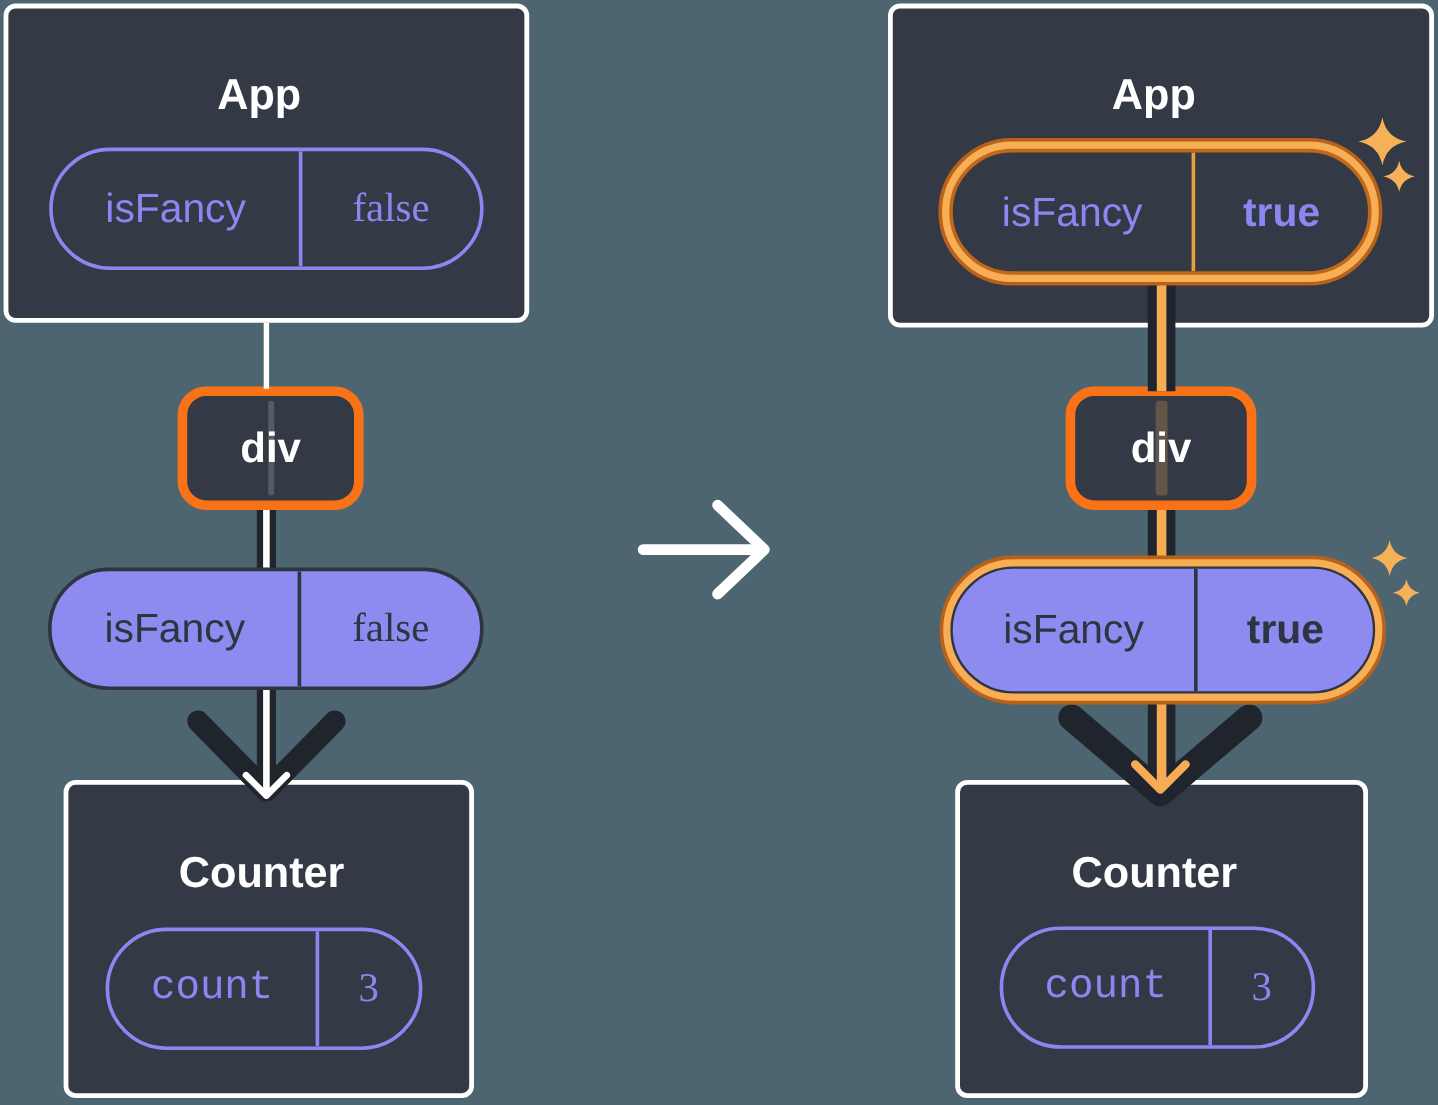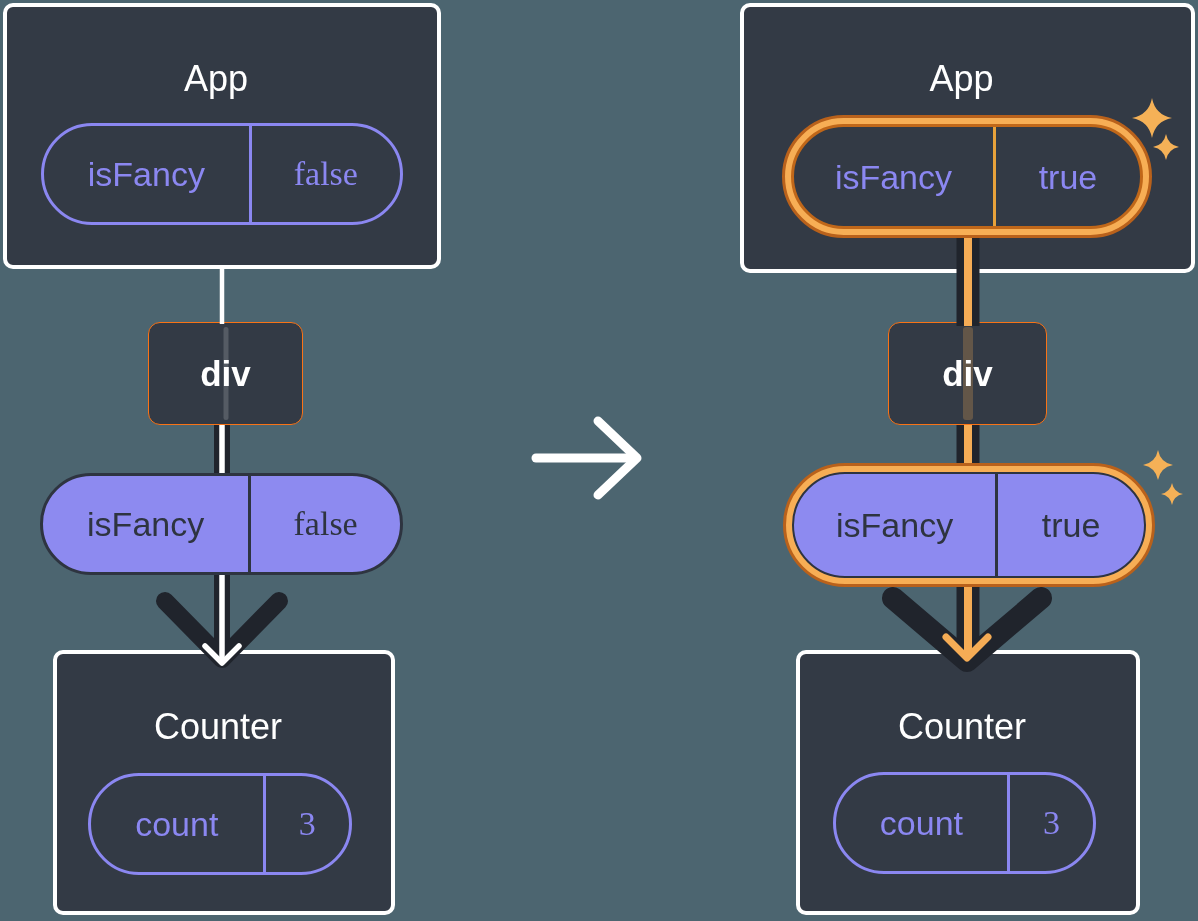--- a/index.html
+++ b/index.html
@@ -20,44 +20,44 @@
   #canvas{
     position:relative;width:1198px;height:921px;background:var(--bg);
     overflow:hidden;font-family:"Liberation Sans","DejaVu Sans",sans-serif;
   }
   .card{
     position:absolute;background:var(--card);
     border:4px solid #fff;border-radius:10px;box-sizing:border-box;z-index:1;
   }
   .card-title{
     position:absolute;left:0;right:12px;text-align:center;color:#fff;
-    font-size:36px;font-weight:400;line-height:36px;
+    font-size:36px;font-weight:700;line-height:36px;
   }
   .node-box{
-    position:absolute;background:var(--card);border:1px solid #f97316;border-radius:12px;
+    position:absolute;background:var(--card);border:8px solid #f97316;border-radius:24px;
     box-sizing:border-box;display:flex;align-items:center;justify-content:center;z-index:1;
   }
   .node-label{color:#fff;font-size:35px;font-weight:600;z-index:2;}
   .ghost{position:absolute;top:4px;bottom:4px;left:50%;transform:translateX(-50%);border-radius:3px;}
   .ghost.white{width:5px;background:rgba(255,255,255,0.17);}
   .ghost.orange{width:10px;background:rgba(245,172,85,0.25);}
   .pill{
     position:absolute;display:flex;box-sizing:border-box;border-radius:999px;
     overflow:hidden;z-index:3;align-items:stretch;
   }
   .pill .cell{display:flex;align-items:center;justify-content:center;font-size:34px;line-height:1;}
   .pill .cell.name{width:57.5%;}
   .pill .cell.value{flex:1;font-family:Liberation Serif, serif;}
-  .pill.count .cell.name{width:66.5%;}
+  .pill.count .cell.name{width:66.5%;font-family:Liberation Mono, monospace;}
   .pill .divider{width:3px;align-self:stretch;}
   .outline-pill{border:3px solid var(--purple);color:var(--purple);}
   .outline-pill .divider{background:var(--purple);}
   .filled-pill{background:var(--purple-fill);border:3px solid var(--ink);color:var(--ink);}
   .filled-pill .divider{background:var(--ink);}
-  .bold{font-weight:400;text-align:right;}
+  .bold{font-weight:700;text-align:right;}
   .fancy{
     position:absolute;box-sizing:border-box;border:3px solid var(--orange-dark);
     background:var(--orange-band);border-radius:999px;padding:6px;z-index:3;
   }
   .fancy-inner{
     box-sizing:border-box;width:100%;height:100%;border-radius:999px;overflow:hidden;
     display:flex;align-items:stretch;
   }
   .fancy-inner .cell{display:flex;align-items:center;justify-content:center;font-size:34px;line-height:1;}
   .fancy-inner .cell.name{width:57.5%;}

